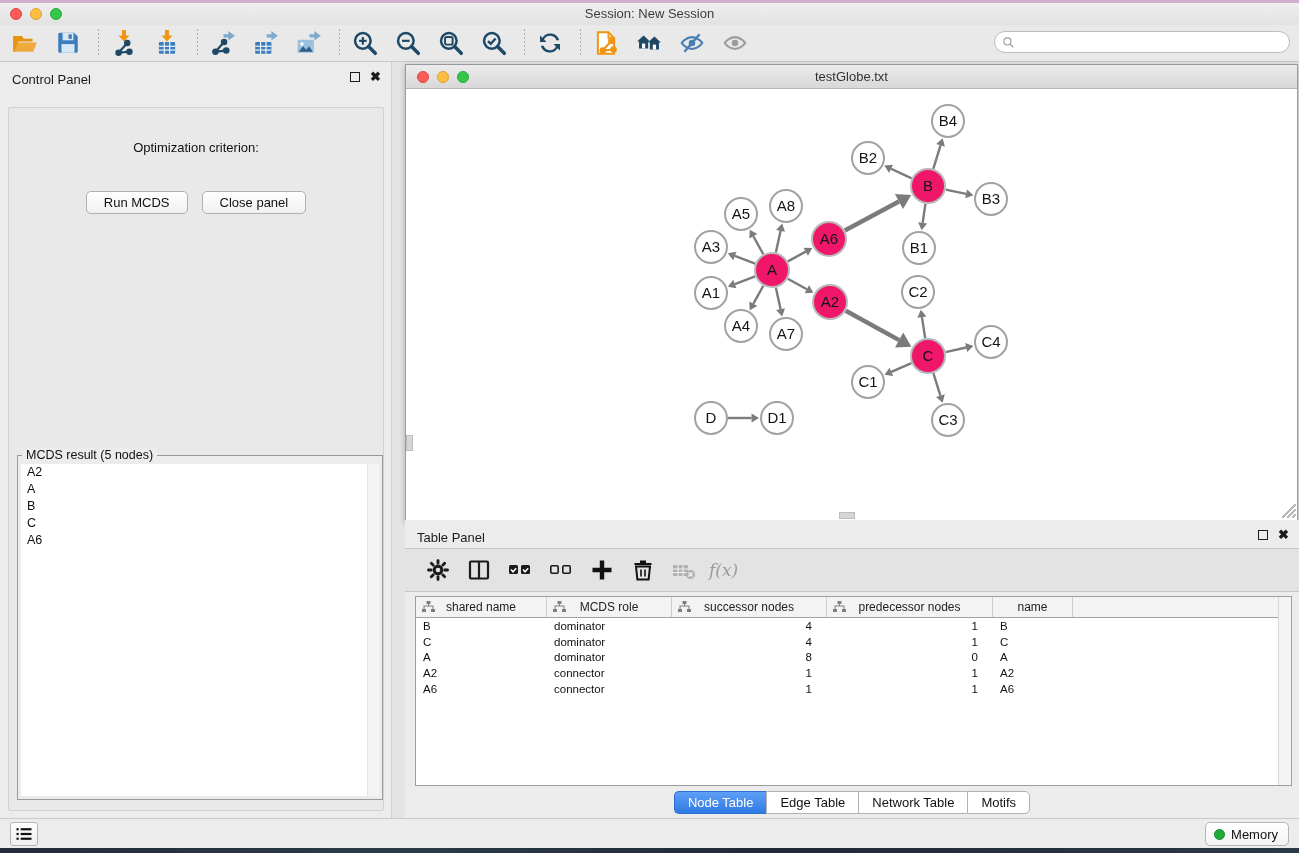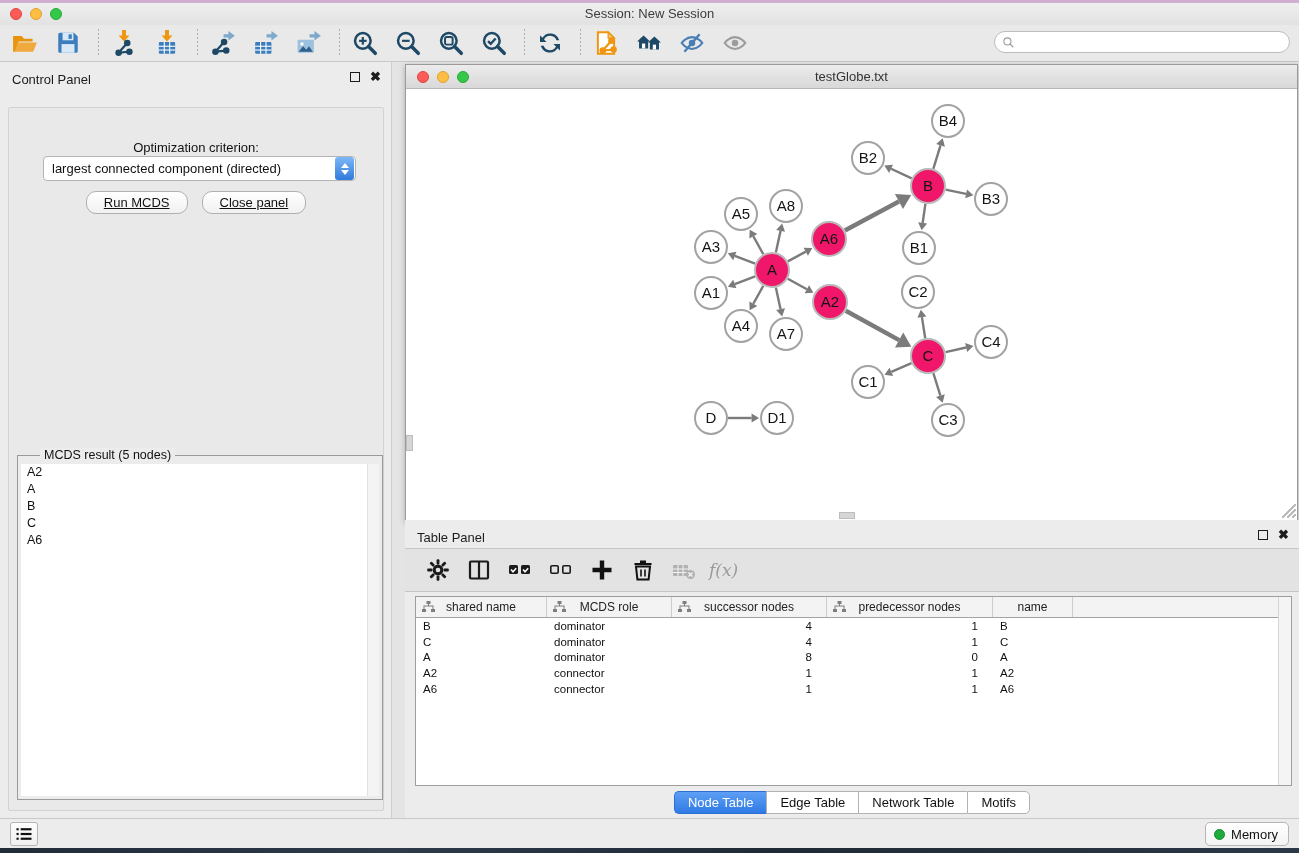--- a/index.html
+++ b/index.html
@@ -60,25 +60,25 @@
   .criterion { position:absolute; left:34px; top:48px; width:313px; height:25px; background:#fff;
     border:1px solid #b4b4b4; border-radius:4px; display:flex; align-items:center; cursor:pointer; }
   .criterion .val { flex:1; font-size:13px; padding-left:8px; color:#111; white-space:nowrap; overflow:hidden; }
   .stepper { width:19px; height:23px; margin-right:1px; border-radius:3px;
     background:linear-gradient(#7db7f7,#2f7bdc); display:flex; flex-direction:column; align-items:center; justify-content:center; gap:2px; }
   .stepper i { width:0; height:0; border-left:4px solid transparent; border-right:4px solid transparent; }
   .stepper .up { border-bottom:5px solid #fff; }
   .stepper .down { border-top:5px solid #fff; }
   .cp-buttons { position:absolute; left:0; top:83px; width:100%; display:flex; justify-content:center; gap:14px; }
   .aq-btn { height:23px; padding:0 17px; font-size:13px; color:#111; background:linear-gradient(#ffffff,#f1f1f1);
-    border:1px solid #b0b0b0; border-radius:10px; cursor:pointer;text-decoration:underline; }
+    border:1px solid #b0b0b0; border-radius:5px; cursor:pointer; }
 
   .groupbox { position:absolute; left:8px; top:347px; width:366px; height:345px;
     border:1px solid #9a9a9a; background:#ececec; }
-  .groupbox-label { position:absolute; left:22px; top:-8px; background:#ececec; padding:0 4px; font-size:12.5px; color:#111; }
+  .groupbox-label { position:absolute; left:4px; top:-8px; background:#ececec; padding:0 4px; font-size:12.5px; color:#111; }
   .result-list { position:absolute; left:3px; top:8px; right:3px; bottom:3px; background:#fff; overflow:hidden; }
   .result-item { font-size:12.5px; color:#111; padding:1px 0 1px 6px; line-height:15px; cursor:default; }
   .result-scroll { position:absolute; right:0; top:0; bottom:0; width:12px; background:#f4f4f4; border-left:1px solid #e2e2e2; }
 
   
   .net-window { position:absolute; left:405px; top:2px; width:893px; height:457px;
     border:1px solid #9a9a9a; background:#fff; box-shadow:0 2px 6px rgba(0,0,0,0.25); }
   .net-titlebar { position:relative; height:24px; background:linear-gradient(#ececec,#d8d8d8); border-bottom:1px solid #b7b7b7; }
   .net-lights { position:absolute; left:11px; top:6px; display:flex; gap:8px; }
   .net-title { position:absolute; left:0; right:0; top:4px; text-align:center; font-size:13px; color:#333; }
@@ -324,27 +324,20 @@
     <div class="control-panel">
       <div class="panel-head">
         <span class="panel-title">Control Panel</span>
         <span class="panel-head-btns">
           <button class="float-btn"></button>
           <button class="close-btn">✖</button>
         </span>
       </div>
       <div class="cp-content">
         <div class="opt-label">Optimization criterion:</div>
-        <div class="criterion">
-          <span class="val">largest connected component (directed)</span>
-          <span class="stepper">
-              <i class="up"></i>
-              <i class="down"></i>
-            </span>
-        </div>
         <div class="cp-buttons">
           <button class="aq-btn">Run MCDS</button>
           <button class="aq-btn">Close panel</button>
         </div>
         <div class="groupbox">
           <span class="groupbox-label">MCDS result (5 nodes)</span>
           <div class="result-list">
             <div>
                 <div class="result-item">A2</div>
                 <div class="result-item">A</div>

